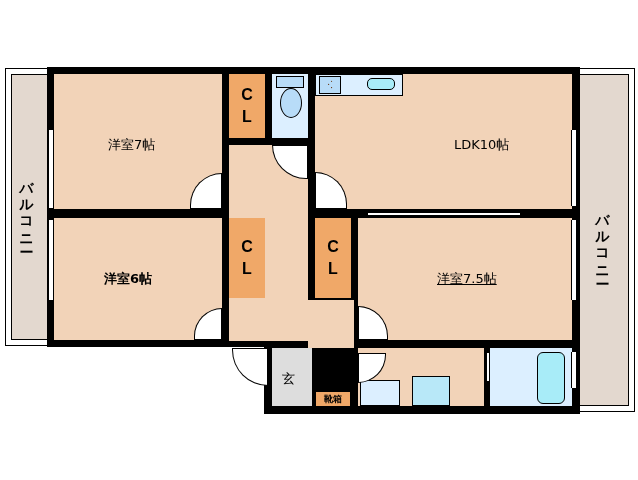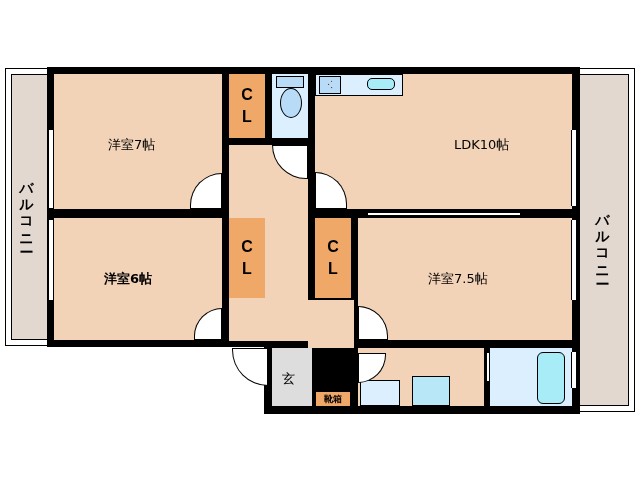--- a/index.html
+++ b/index.html
@@ -64,21 +64,21 @@
   <div>L</div>
 </div>
 
 <div class="abs cl" style="left:315px;top:218px;width:36px;height:80px;"></div>
 <div class="abs cl-label" style="left:315px;top:236px;width:36px;">
   <div>C</div>
   <div>L</div>
 </div>
 
 <div class="abs room" style="left:358px;top:218px;width:214px;height:122px;"></div>
-<div class="abs label" style="left:428px;top:270px;">洋室7.5帖</div>
+<div class="abs label" style="left:437px;top:270px;text-decoration:underline;">洋室7.5帖</div>
 
 <div class="abs room" style="left:358px;top:348px;width:126px;height:58px;"></div>
 <div class="abs wet" style="left:360px;top:380px;width:40px;height:26px;border:1px solid #000;"></div>
 <div class="abs wet" style="left:412px;top:376px;width:38px;height:30px;border:1px solid #000;background:#b8e8f8;"></div>
 <div class="abs wet" style="left:490px;top:348px;width:82px;height:58px;"></div>
 <div class="abs" style="left:537px;top:352px;width:28px;height:52px;border:1px solid #000;border-radius:6px;background:#a8ecf8;"></div>
 
 <div class="abs genkan" style="left:272px;top:348px;width:40px;height:58px;"></div>
 <div class="abs label" style="left:282px;top:370px;">玄</div>
 <div class="abs cl" style="left:316px;top:392px;width:34px;height:14px;"></div>

